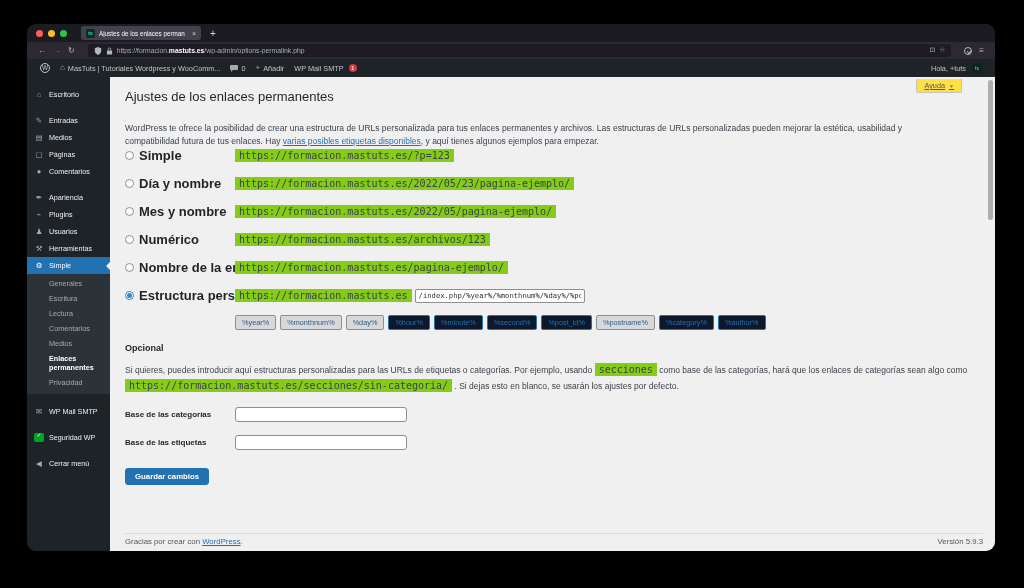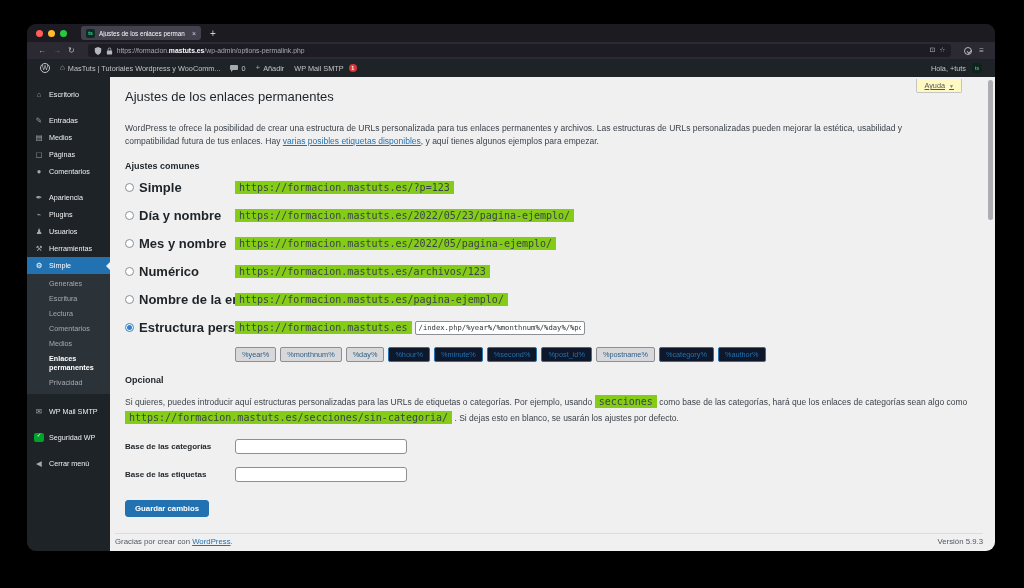--- a/index.html
+++ b/index.html
@@ -65,21 +65,21 @@
                       border:4px solid transparent; border-right-color:#f0f0f1; }
   .green-ico { background:#00a32a; color:#fff !important; border-radius:2px; font-size:5.5px !important;
                height:9px; line-height:9px; }
   .submenu { background:#2c3338; padding:2px 0 4px; }
   .sub-item { padding:3px 4px 3px 22px; color:#a7aab0; line-height:1.25; }
   .sub-item.sub-active { color:#fff; font-weight:700; }
 
   
   .content { flex:1; background:#f0f0f1; position:relative; padding:0 12px 0 15px; color:#3c434a;
              font-size:8.5px; overflow:hidden; }
-  .help-btn { position:absolute; top:2px; right:33px; background:#fef9c3; border:1px solid #c3c4c7; border-top:none;
+  .help-btn { position:absolute; top:2px; right:33px; background:#fde047; border:1px solid #c3c4c7; border-top:none;
               border-radius:0 0 2px 2px; padding:2px 7px; font-size:7.3px; color:#50575e; display:flex; gap:4px;
               align-items:center;text-decoration:underline; }
   .help-caret { font-size:5px; color:#787c82; }
   h1.page-title { font-size:13px; font-weight:400; color:#1d2327; margin:12px 0 18px; }
   .intro { width:833px; line-height:1.55; }
   a.link { color:#2271b1; text-decoration:underline; cursor:pointer; }
   h2.section { font-size:9px; font-weight:700; color:#1d2327; margin:13px 0 9px; }
   .opt-row { display:grid; grid-template-columns:14px 96px auto; align-items:center; margin-bottom:13px; }
   .radio { width:9px; height:9px; border:1px solid #8c8f94; border-radius:50%; background:#fff;
            display:flex; align-items:center; justify-content:center; }
@@ -98,21 +98,21 @@
          padding:2px 6px; font-family:"Liberation Sans", sans-serif; cursor:pointer; }
   .tag.tag-active { background:#d8d8da; border-color:#8c8f94; color:#2c5e86; }
   .optional-p { width:845px; line-height:1.6; margin-bottom:4px; }
   .form-row { display:grid; grid-template-columns:110px 172px; align-items:center; margin-top:13px; }
   .form-label { font-size:8px; font-weight:600; color:#1d2327; }
   .text-input { width:172px; height:15px; border:1px solid #8c8f94; border-radius:3px; background:#fff;
                 font-size:8px; padding:0 3px; }
   .btn-primary { background:#2271b1; border:1px solid #2271b1; color:#fff; font-size:7.8px; font-weight:600;
                  padding:3px 9px; border-radius:3px; margin-top:18px; cursor:pointer;
                  font-family:"Liberation Sans", sans-serif; }
-  .footer { position:absolute; bottom:0; left:5px; right:12px; border-top:1px solid #dcdcde;
+  .footer { position:absolute; bottom:0; left:15px; right:12px; border-top:1px solid #dcdcde;
             padding:3px 0 5px; display:flex; justify-content:space-between; font-size:7.8px; color:#50575e; }
   .scroll-thumb { position:absolute; right:2px; top:21px; width:5px; height:140px;
                   background:rgba(120,120,126,.55); border-radius:3px; }
 </style>
 </head>
 <body>
 
 <div class="window">
 
   <div class="tabbar">
@@ -271,21 +271,20 @@
       <main class="content">
         <div class="help-btn">
           <span>Ayuda</span>
             <span class="help-caret">▼</span>
         </div>
 
         <h1 class="page-title">Ajustes de los enlaces permanentes</h1>
 
         <p class="intro"><span>WordPress te ofrece la posibilidad de crear una estructura de URLs personalizada para tus enlaces permanentes y archivos. Las estructuras de URLs personalizadas pueden mejorar la estética, usabilidad y compatibilidad futura de tus enlaces. Hay </span><a class="link">varias posibles etiquetas disponibles</a><span>, y aquí tienes algunos ejemplos para empezar.</span></p>
 
-        <h2 class="section">Ajustes comunes</h2>
 
         <div>
 
             <div class="opt-row">
               <span class="radio"></span>
               <span class="opt-label">Simple</span>
               <code class="example">https://formacion.mastuts.es/?p=123</code>
             </div>
 
             <div class="opt-row">

